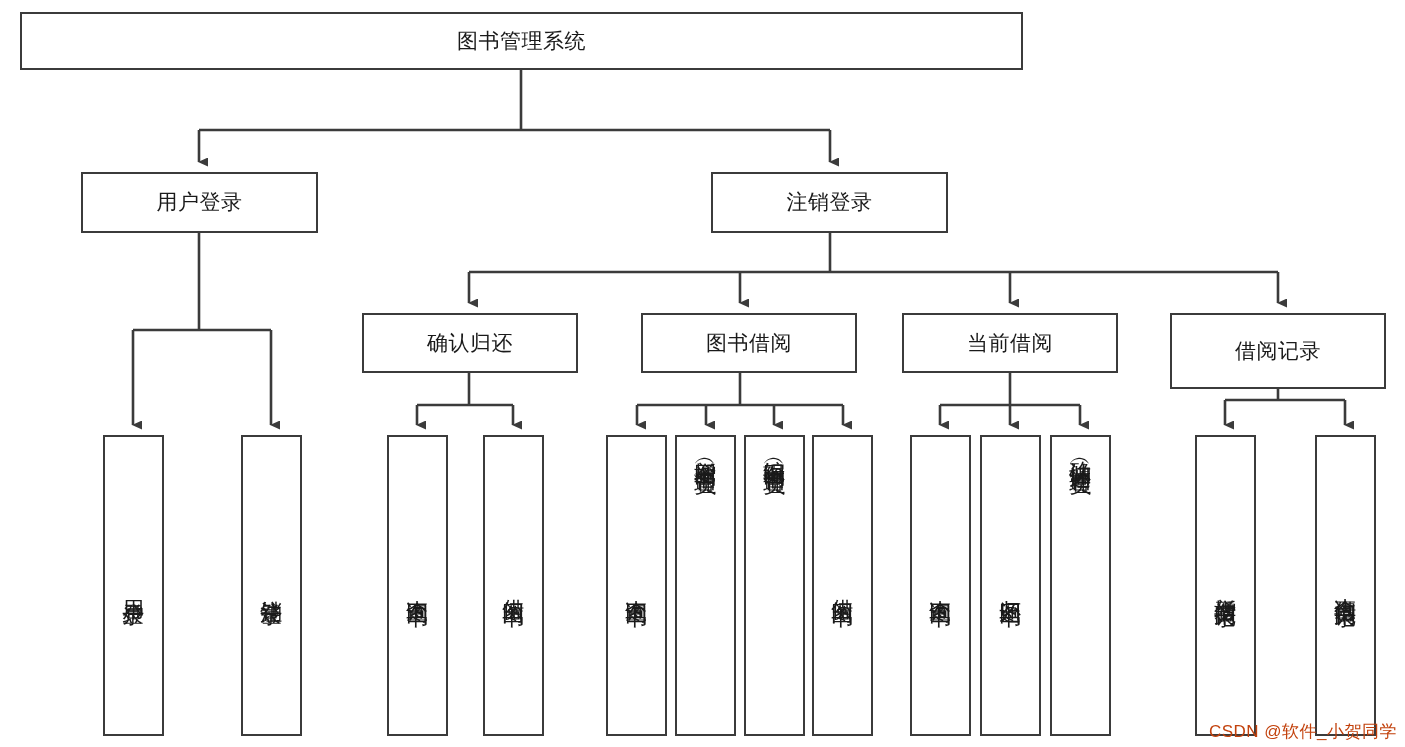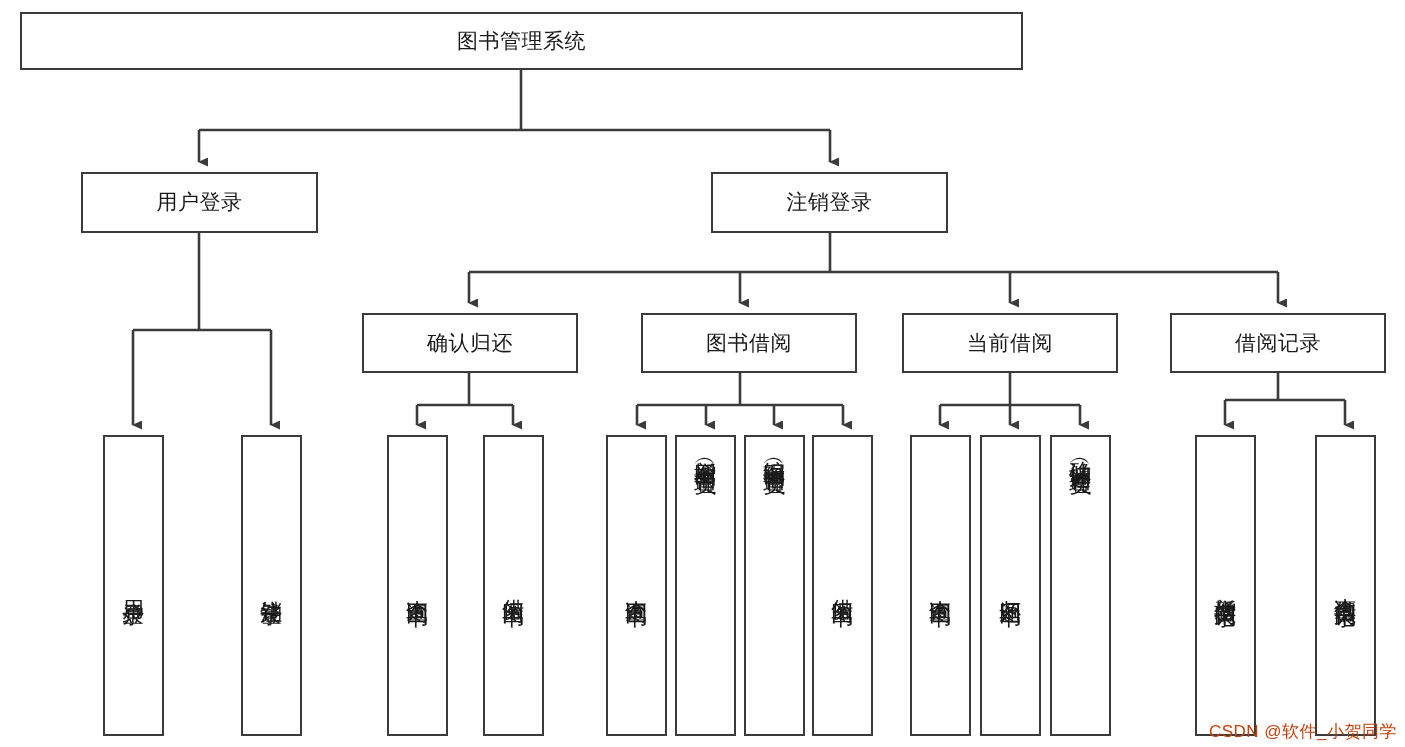--- a/index.html
+++ b/index.html
@@ -150,21 +150,21 @@
   </div>
 
   <div class="node-box" style="left:632px; top:313px; width:216px; height:60px;margin-left:9px;">
     <span class="node-label-h">图书借阅</span>
   </div>
 
   <div class="node-box" style="left:902px; top:313px; width:216px; height:60px;">
     <span class="node-label-h">当前借阅</span>
   </div>
 
-  <div class="node-box" style="left:1170px; top:313px; width:216px; height:60px;">
+  <div class="node-box" style="left:1170px; top:313px; width:216px; height:76px;">
     <span class="node-label-h">借阅记录</span>
   </div>
 
   <div class="leaf-box center-v" style="left:103px; top:435px; width:61px; height:301px;">
     <span class="leaf-label-v">用户登录</span>
   </div>
   <div class="leaf-box center-v" style="left:241px; top:435px; width:61px; height:301px;">
     <span class="leaf-label-v">注销登录</span>
   </div>
 

